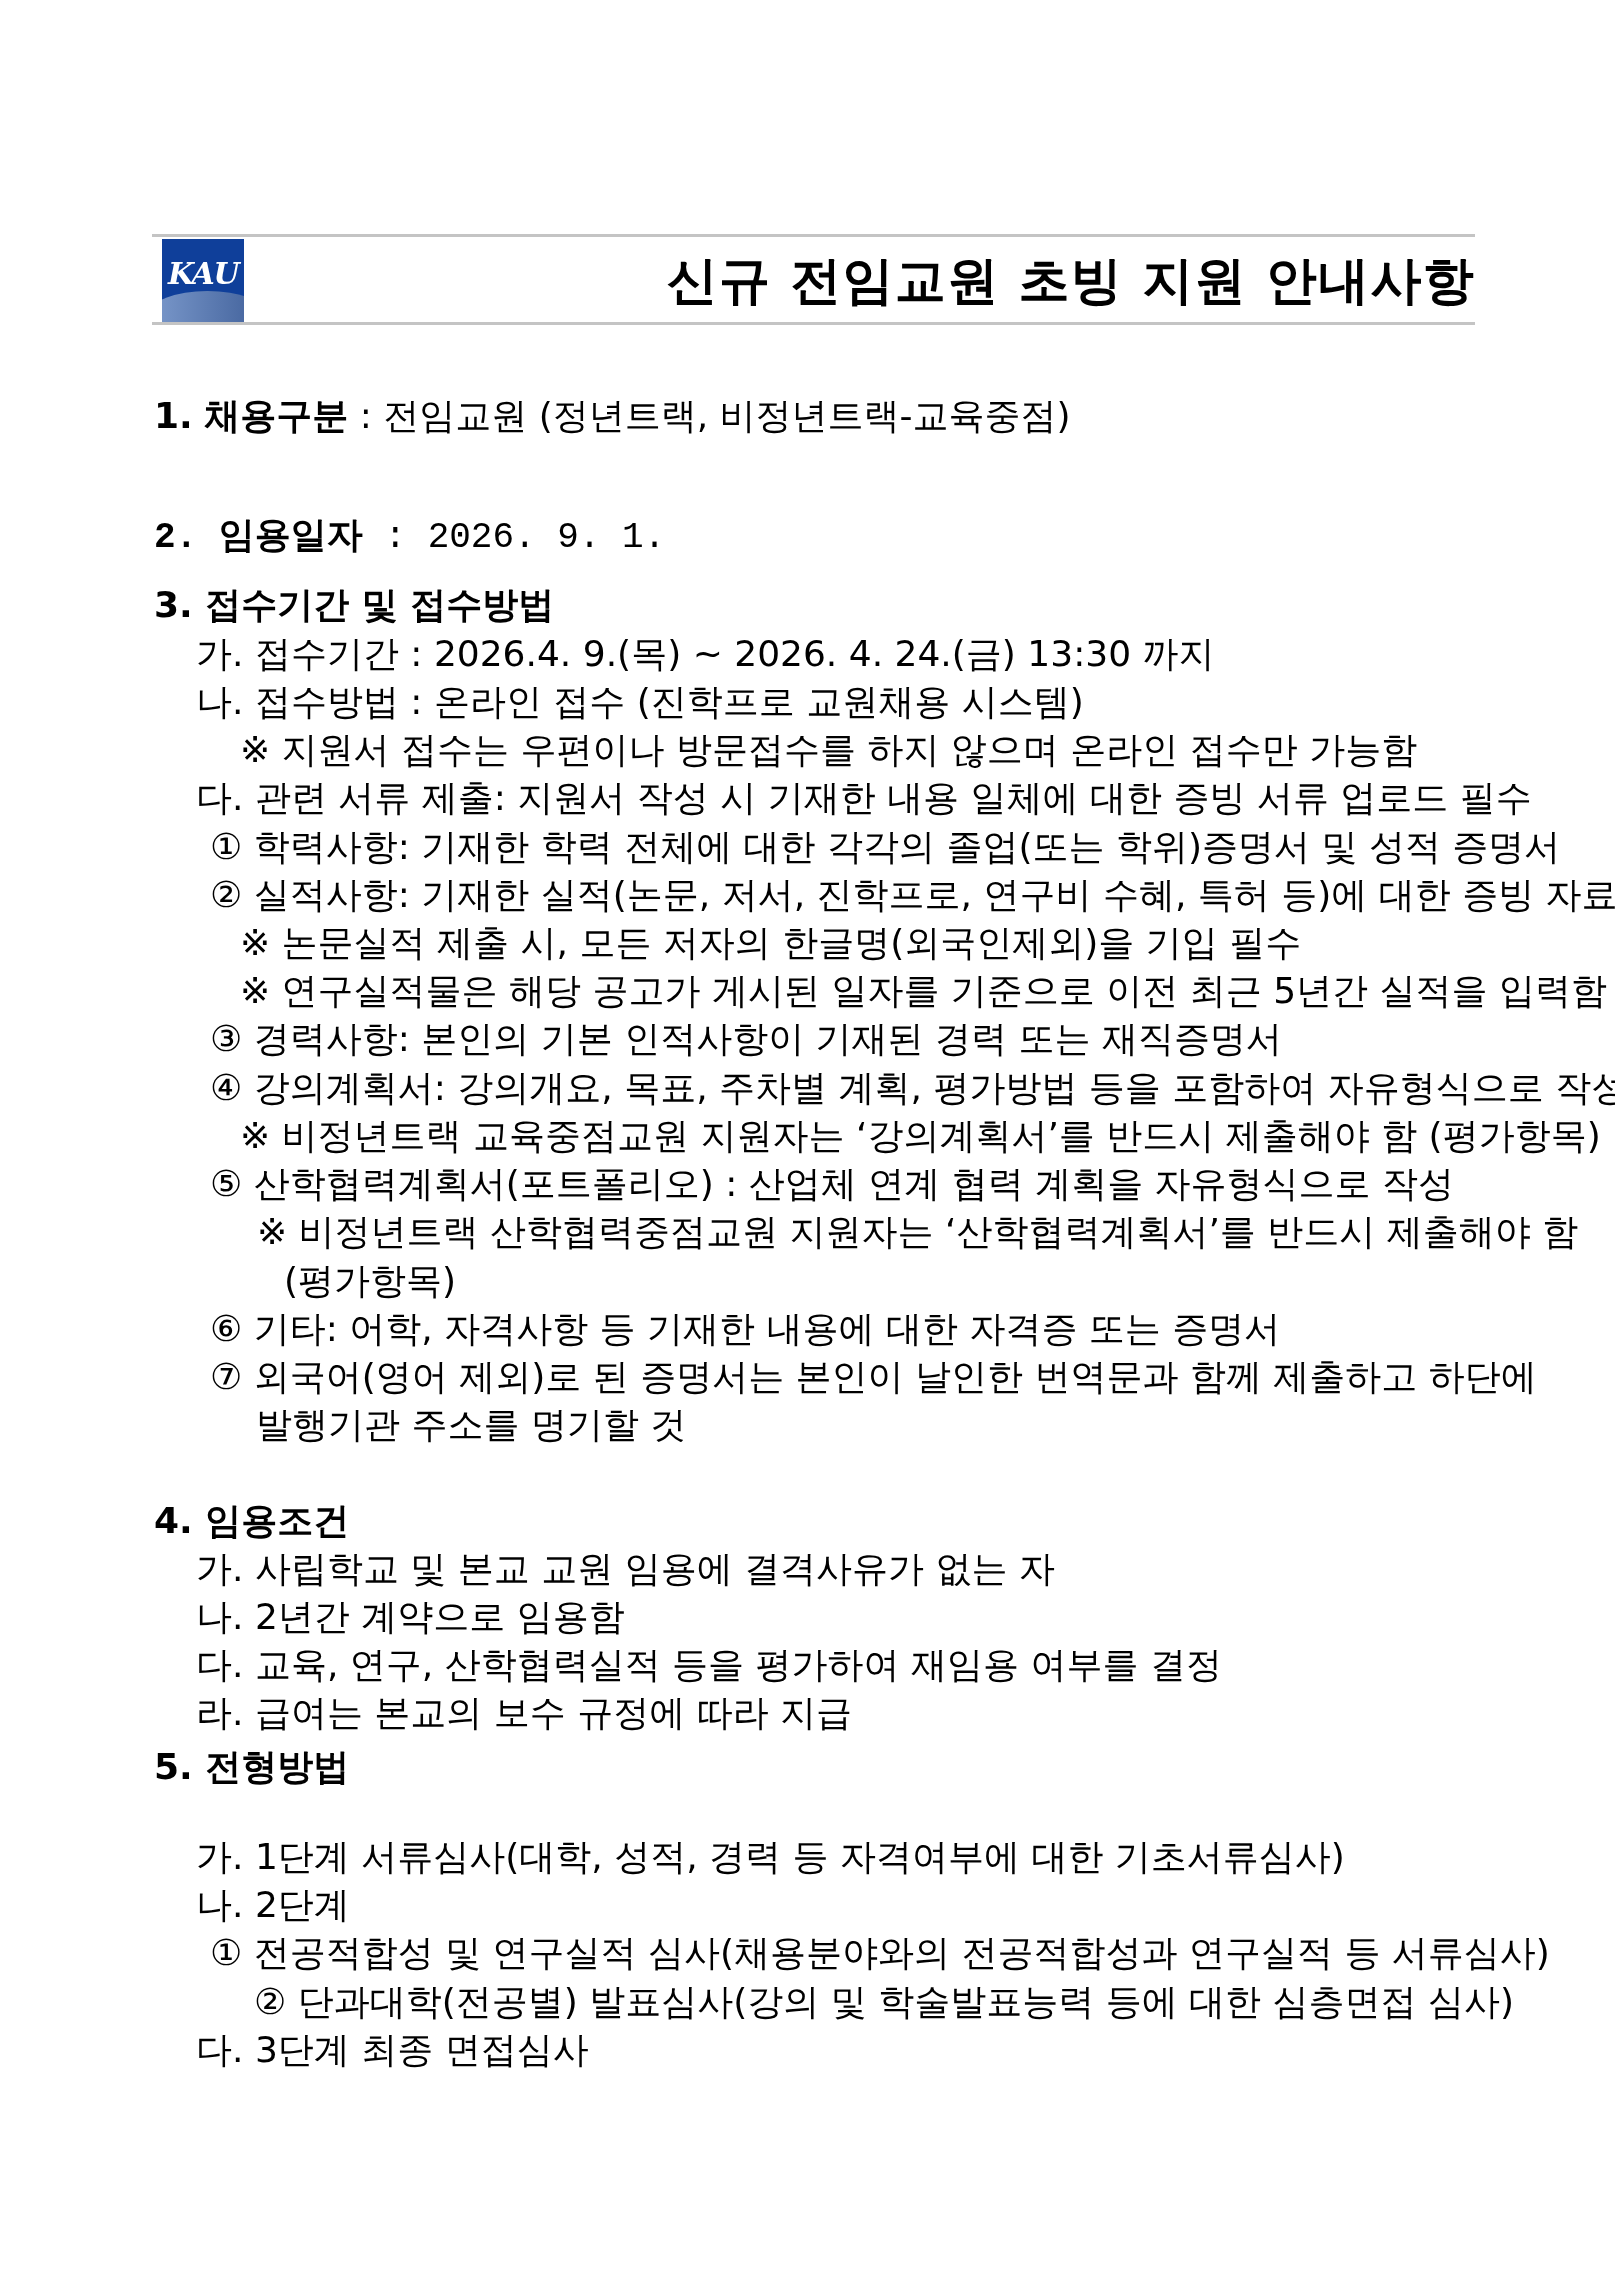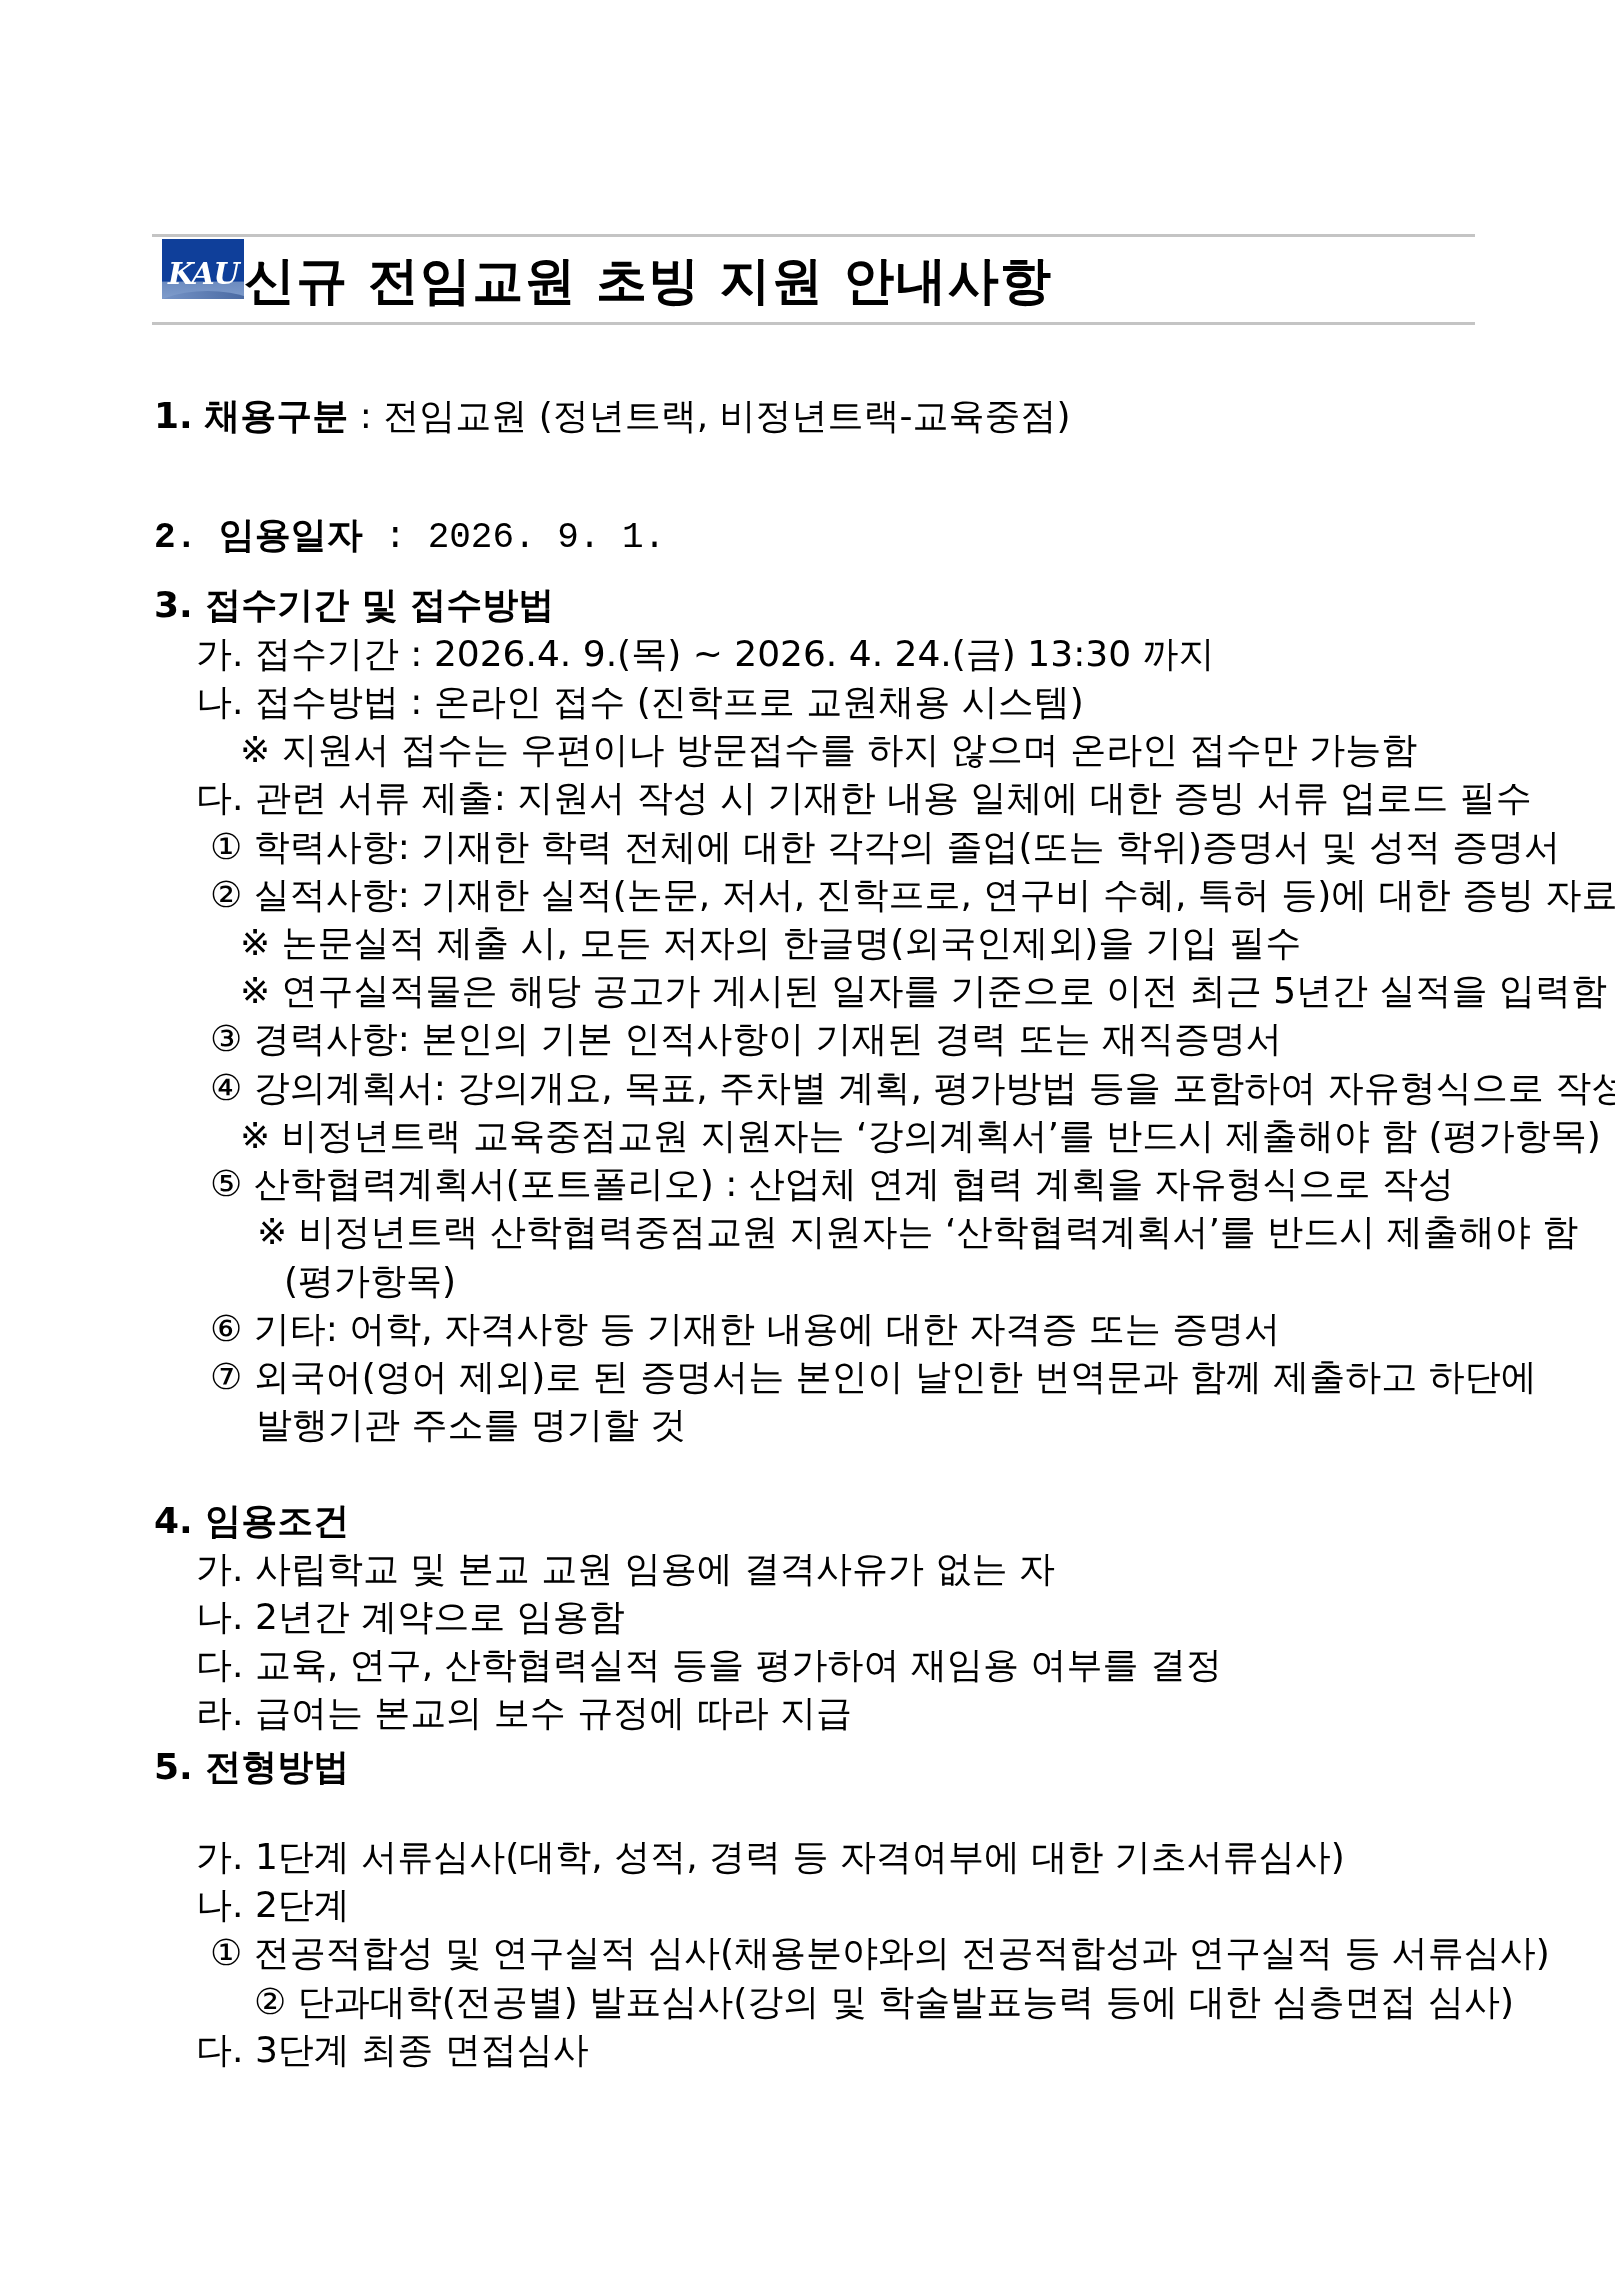--- a/index.html
+++ b/index.html
@@ -1,28 +1,28 @@
 <!DOCTYPE html>
 <html style="font-size:10.4px"><head>
 <meta charset="utf-8">
 <style>
   html, body { margin: 0; padding: 0; background: #ffffff; }
   body { width: 1616px; height: 2284px; position: relative; overflow: hidden;
          font-family: "DejaVu Sans", "Liberation Sans", sans-serif; color: #000; }
   .hline { position: absolute; left: 152px; width: 1323px; height: 2.6px; background: #c4c4c4; }
-  .logo { position: absolute; left: 162px; top: 239px; width: 82px; height: 60px;
+  .logo { position: absolute; left: 162px; top: 239px; width: 82px; height: 86px;
           background: linear-gradient(to bottom, #0f3f9a 0%, #0f3f9a 70%, #6d8cc0 72%, #7f9ccb 100%);
           overflow: hidden; }
   .logo .wave { position: absolute; left: -13px; top: 52px; width: 117px; height: 46px;
           border-radius: 50% 50% 0 0; background: linear-gradient(to right, #7c9acc, #3f5f99); }
   .logo .logo-text { position: absolute; left: 2.6px; top: 17px; width: 77px; text-align: center;
           color: #fff; font-family: "DejaVu Serif", serif; font-style: italic; font-weight: bold;
           font-size: 30px; letter-spacing: -1.3px; z-index: 2; }
   .title { position: absolute; left: 244px; right: 141px; top: 242px; height: 77px;
-           text-align: left; font-size: 51px; font-weight: bold; line-height: 77px;
+           text-align: right; font-size: 51px; font-weight: bold; line-height: 77px;
            letter-spacing: 1.3px; }
   .line { position: absolute; white-space: nowrap; font-size: 36px; line-height: 39px; }
   .h { font-weight: bold; }
   .num { font-weight: bold; }
 </style>
 </head>
 <body>
 
 <div class="hline" style="top:234px;"></div>
 <div class="logo">

